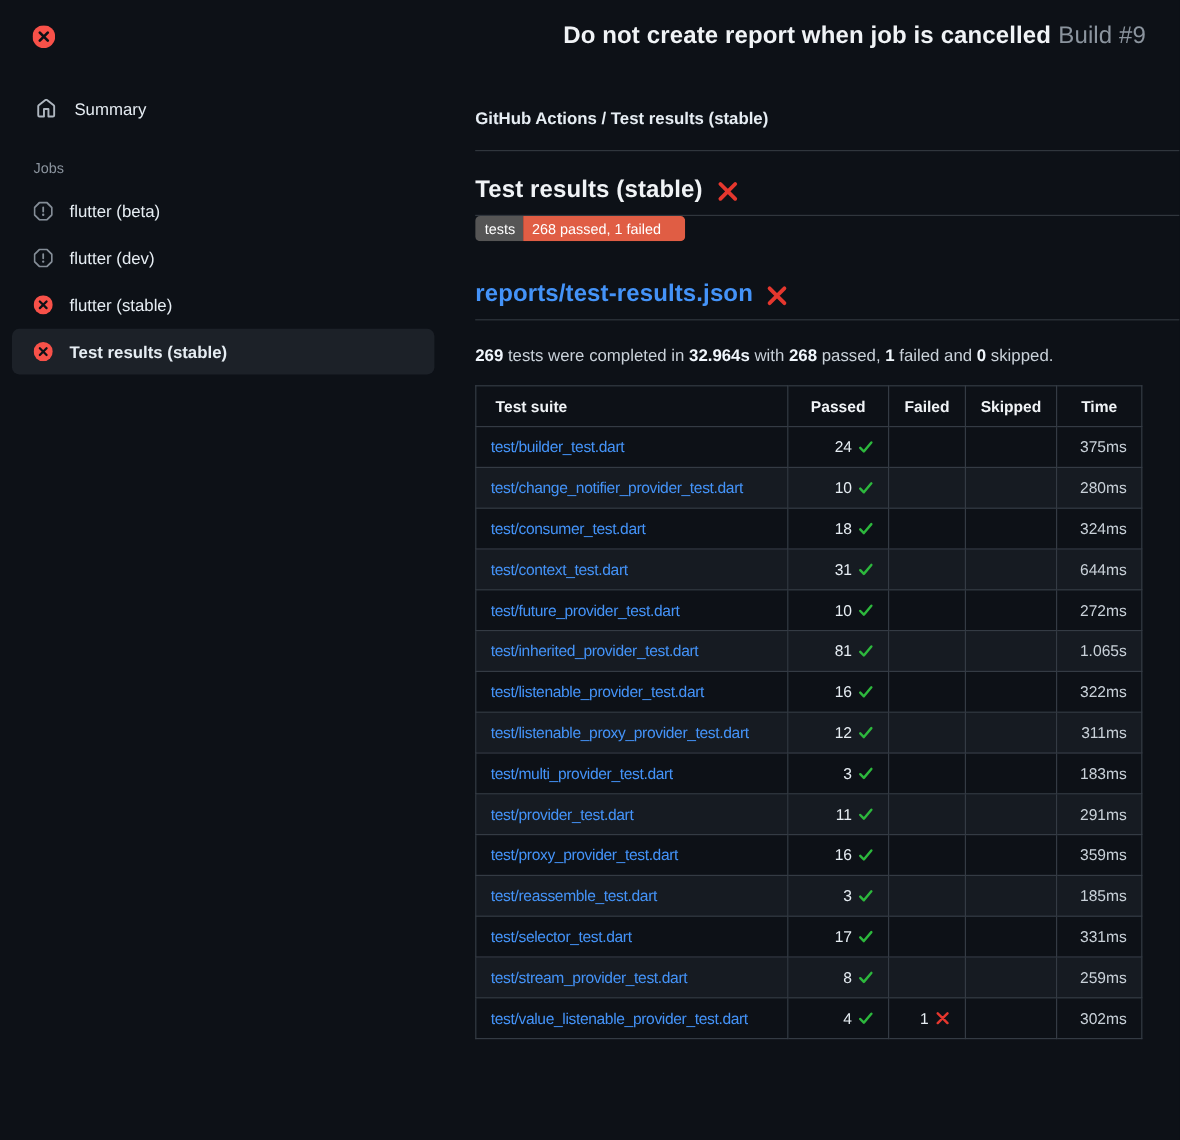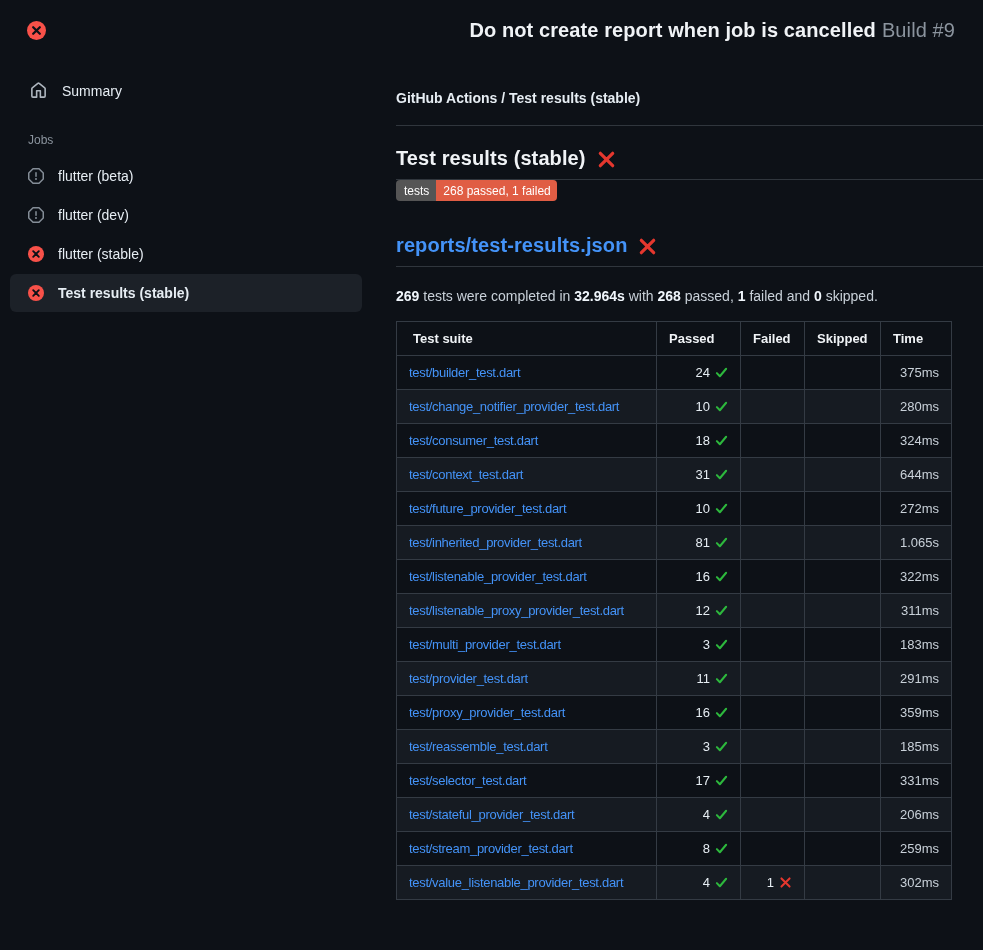--- a/index.html
+++ b/index.html
@@ -42,30 +42,30 @@
                      padding-bottom:9px; border-bottom:1px solid #30363d; }
   .section-heading .htext { font-size:20px; font-weight:700; color:#f0f3f6; letter-spacing:.1px; }
   .section-heading .x-mark { width:19px; height:19px; margin-top:2px; flex:none; }
   .report-heading { margin-top:33px; }
   .report-heading .htext { color:#4493f8; }
 
   
   .badge { display:inline-flex; margin-top:0; font-size:12px; line-height:1;
            border-radius:4px; overflow:hidden; color:#ffffff; }
   .badge .badge-label { background:#555555; padding:5px 7px 4px 8px; }
-  .badge .badge-value { background:#e05d44; padding:5px 6px 4px 7px; }
+  .badge .badge-value { background:#e05d44; padding:5px 20px 4px 7px; }
 
   
   .summary-line { margin:21px 0 17px 0; font-size:14px; color:#c9d1d9; }
   .summary-line b { color:#f0f6fc; font-weight:700; }
 
   
   table.results { border-collapse:collapse; table-layout:fixed; width:555px; font-size:13px; }
   .results th, .results td { border:1px solid #343b44; padding:7px 12px; line-height:19px; }
-  .results th { font-weight:700; color:#f0f3f6; text-align:left; }
+  .results th { font-weight:700; color:#f0f3f6; text-align:center; }
   .results th.suite { text-align:left; padding-left:16px; }
   .results td { text-align:right; color:#c9d1d9; white-space:nowrap; }
   .results td.suite { text-align:left; letter-spacing:-0.3px; overflow:hidden; }
   .results td.suite a { color:#4493f8; text-decoration:none; }
   .results td .num { color:#e6edf3; }
   .results tbody tr:nth-child(even) { background:#161b22; }
   .mark { width:13px; height:13px; display:inline-block; vertical-align:-2px; margin-left:5px; }
 </style>
 </head>
 <body>
@@ -306,29 +306,20 @@
   <tr>
     <td class="suite"><a href="#">test/selector_test.dart</a></td>
     <td class="passed"><span class="num">17</span><svg class="mark">
                 <use href="#i-check"></use>
               </svg></td>
     <td class="failed"></td>
     <td class="skipped"></td>
     <td class="time">331ms</td>
   </tr>
 
-  <tr>
-    <td class="suite"><a href="#">test/stateful_provider_test.dart</a></td>
-    <td class="passed"><span class="num">4</span><svg class="mark">
-                <use href="#i-check"></use>
-              </svg></td>
-    <td class="failed"></td>
-    <td class="skipped"></td>
-    <td class="time">206ms</td>
-  </tr>
 
   <tr>
     <td class="suite"><a href="#">test/stream_provider_test.dart</a></td>
     <td class="passed"><span class="num">8</span><svg class="mark">
                 <use href="#i-check"></use>
               </svg></td>
     <td class="failed"></td>
     <td class="skipped"></td>
     <td class="time">259ms</td>
   </tr>

